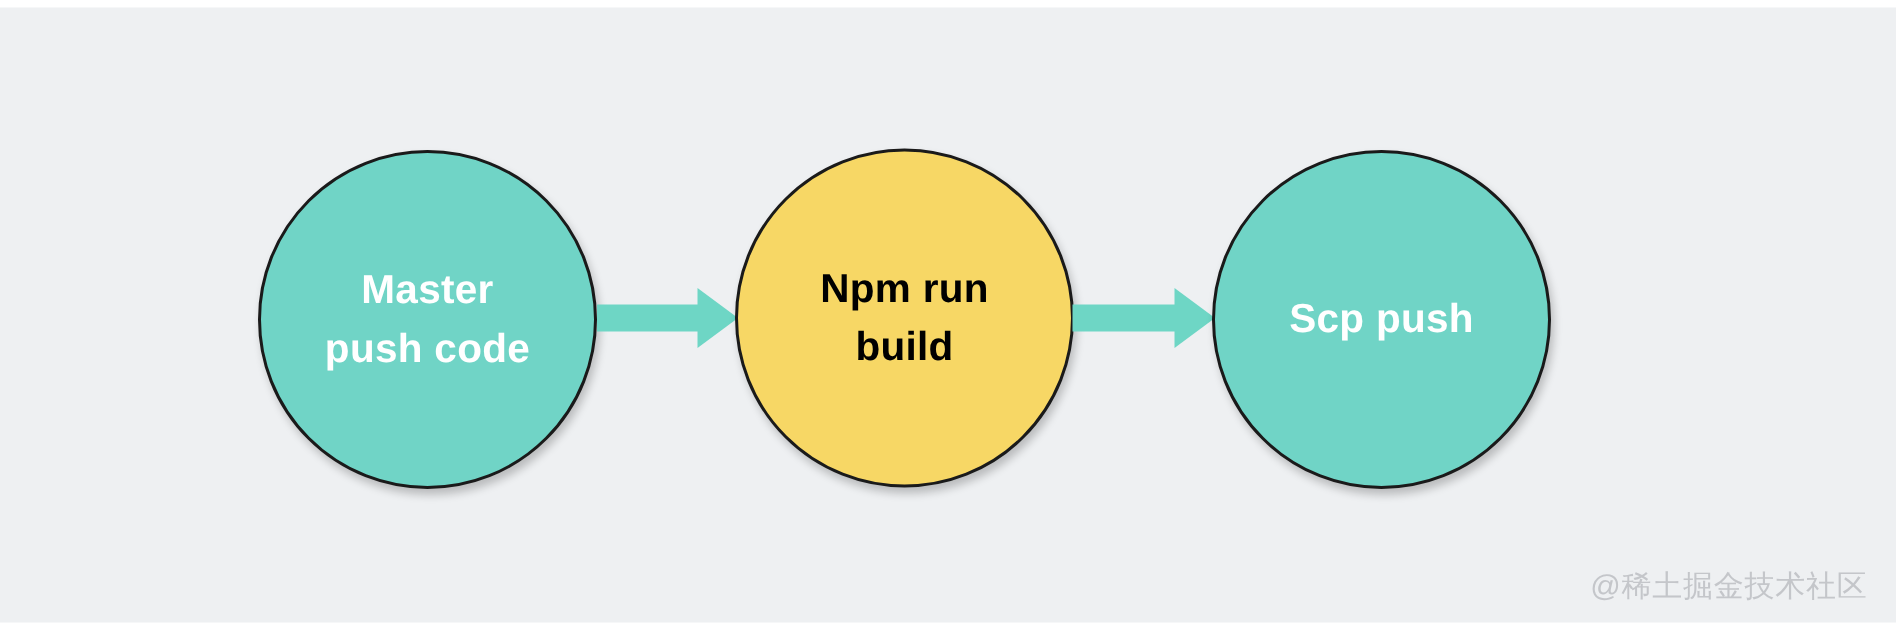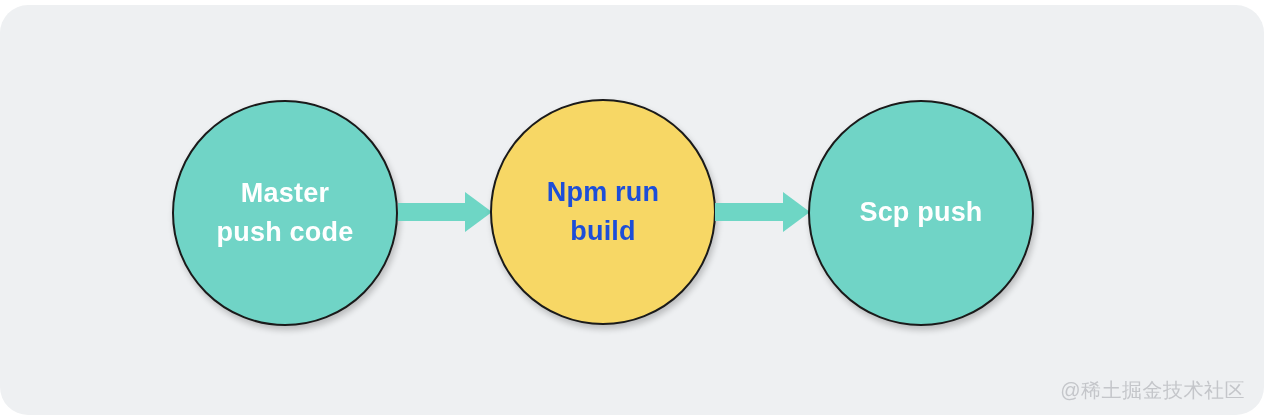--- a/index.html
+++ b/index.html
@@ -7,21 +7,20 @@
     width: 1264px; height: 418px;
     background: #ffffff;
     font-family: "Liberation Sans", sans-serif;
     overflow: hidden;
     position: relative;
   }
   .canvas {
     position: absolute;
     left: 0; right: 0; top: 5px; bottom: 3px;
     background: #eef0f2;
-    border-radius: 28px;
   }
   .node {
     position: absolute;
     box-sizing: border-box;
     width: 226px; height: 226px;
     border: 2px solid #1a1a1a;
     border-radius: 50%;
     display: flex;
     align-items: center;
     justify-content: center;
@@ -78,21 +77,21 @@
     <span class="node-label" style="color: rgb(255, 255, 255);">Master
 push code</span>
   </div>
 
   <div class="arrow arrow-0">
     <div class="arrow-shaft" style="background: rgb(110, 214, 197);"></div>
     <div class="arrow-head" style="border-left-color: rgb(110, 214, 197);"></div>
   </div>
 
   <div class="node node-1" style="background: rgb(247, 215, 101); border-color: rgb(26, 26, 26);">
-    <span class="node-label" style="color: #1d4ed8;">Npm run
+    <span class="node-label" style="color: #000000;">Npm run
 build</span>
   </div>
 
   <div class="arrow arrow-1">
     <div class="arrow-shaft" style="background: rgb(110, 214, 197);"></div>
     <div class="arrow-head" style="border-left-color: rgb(110, 214, 197);"></div>
   </div>
 
   <div class="node node-2" style="background: rgb(112, 212, 198); border-color: rgb(26, 26, 26);">
     <span class="node-label" style="color: rgb(255, 255, 255);">Scp push</span>

